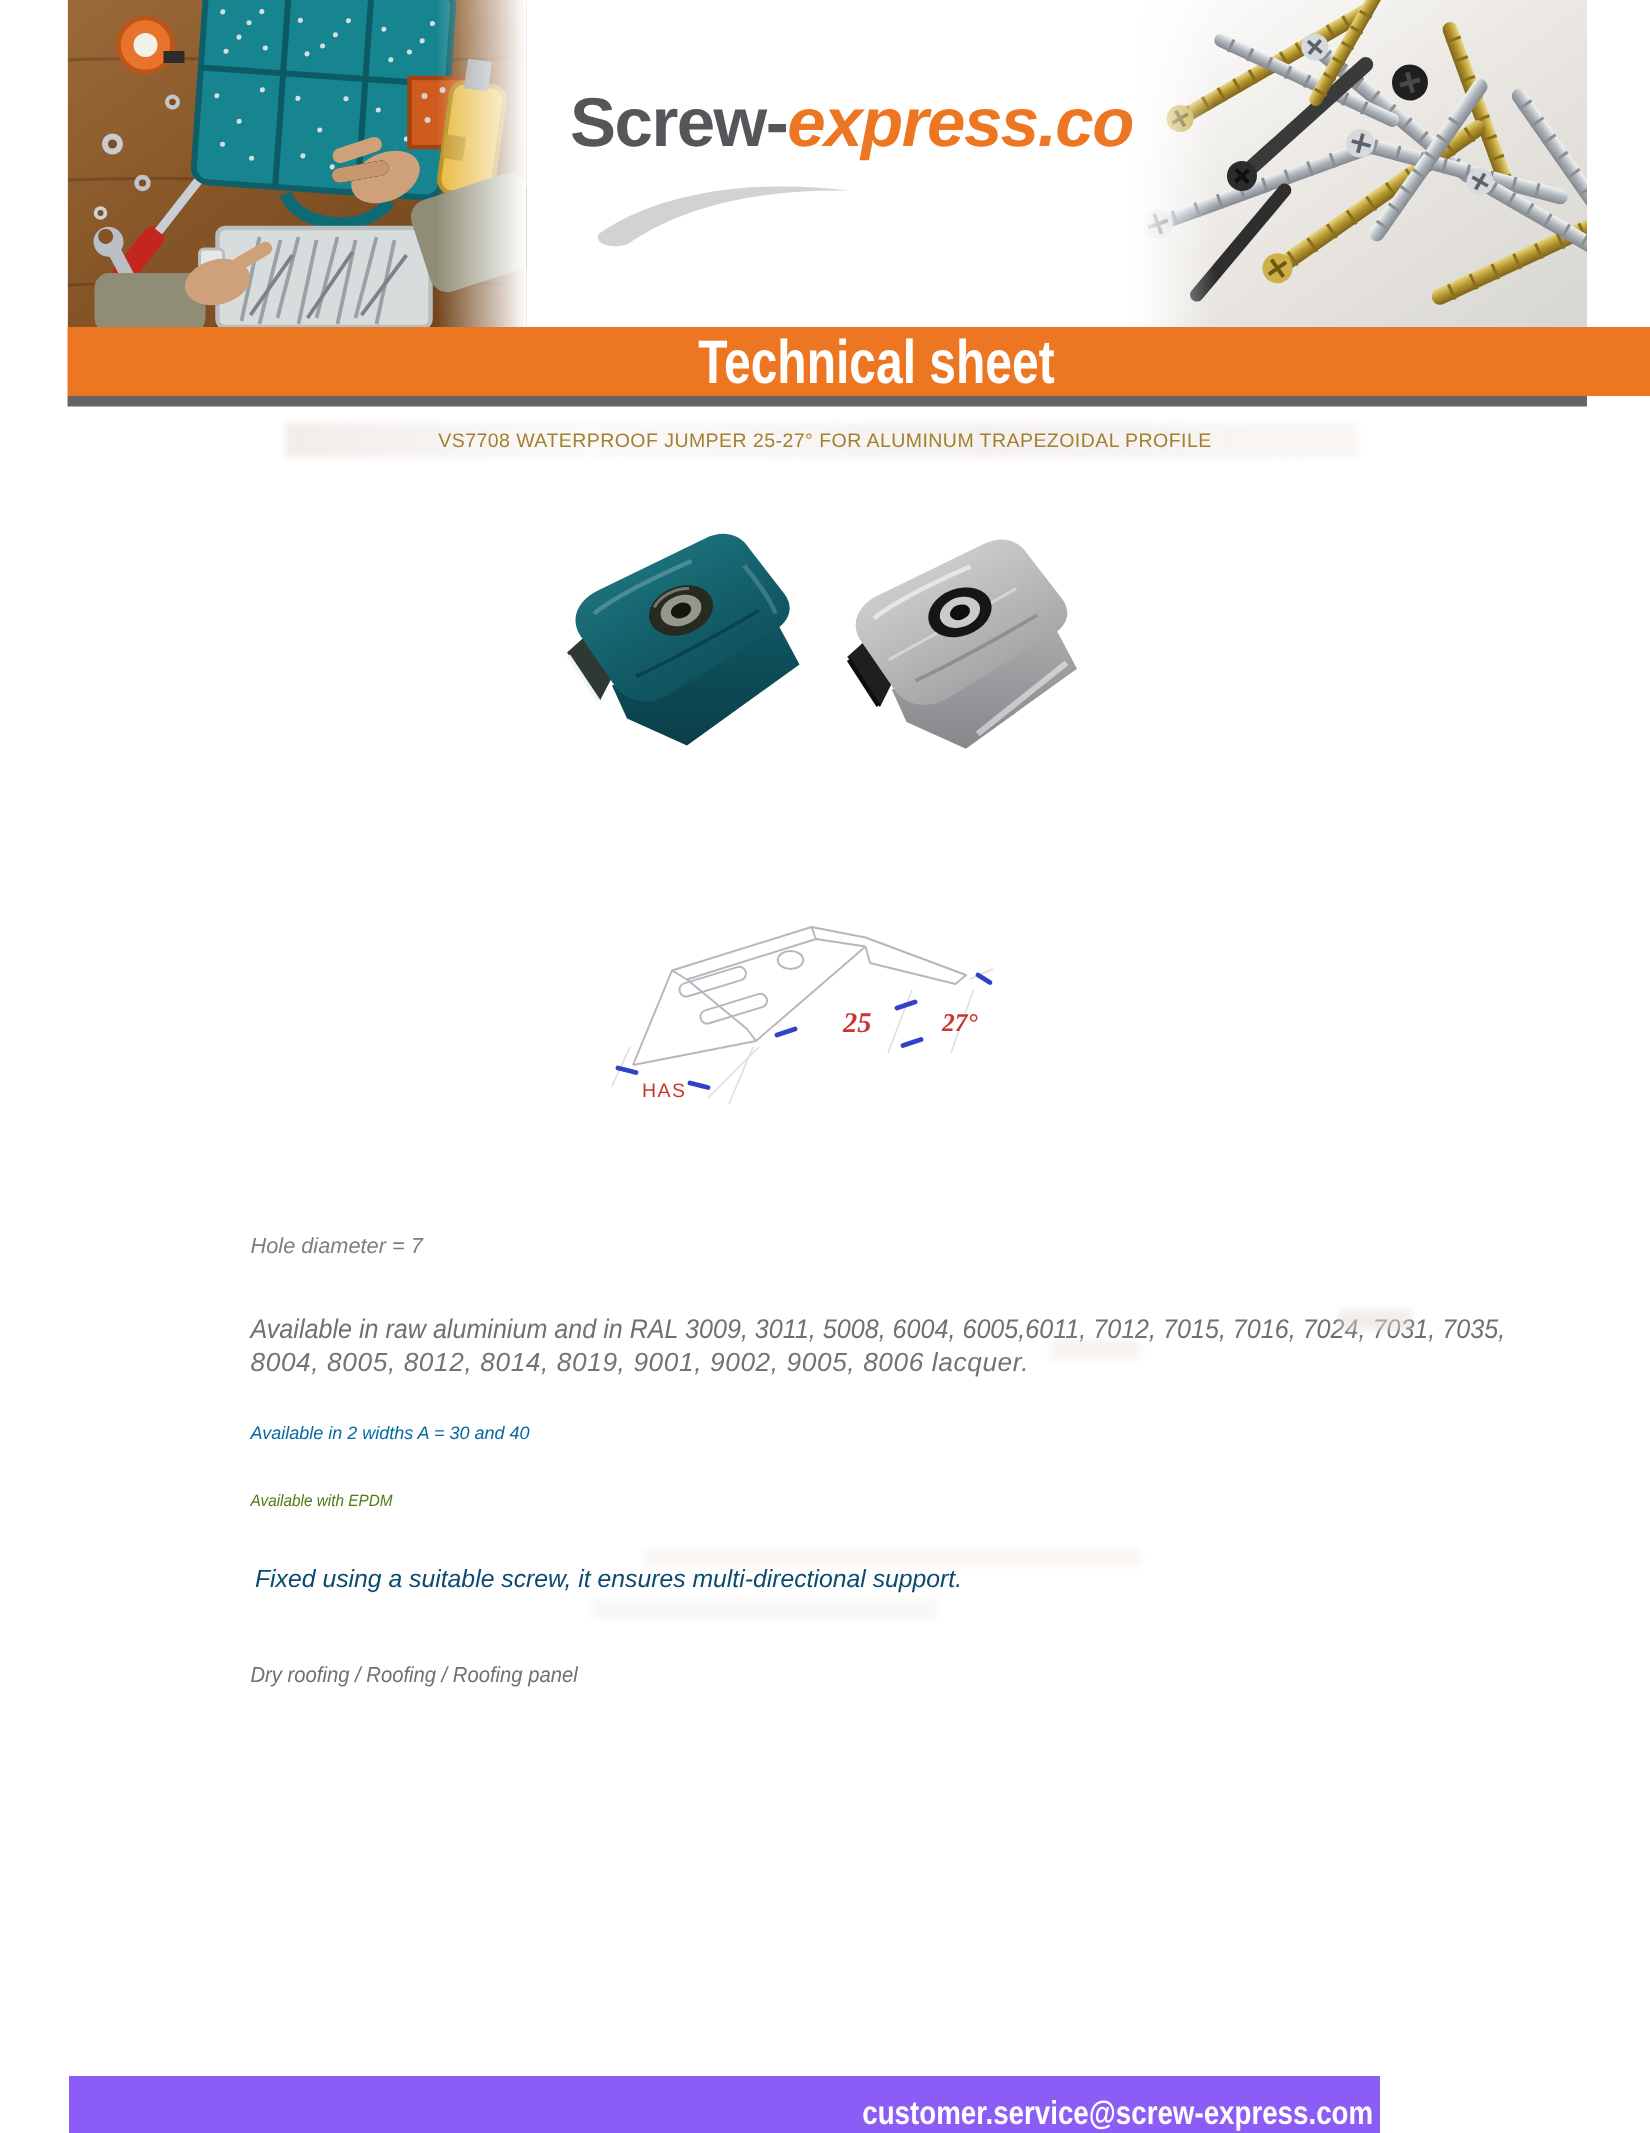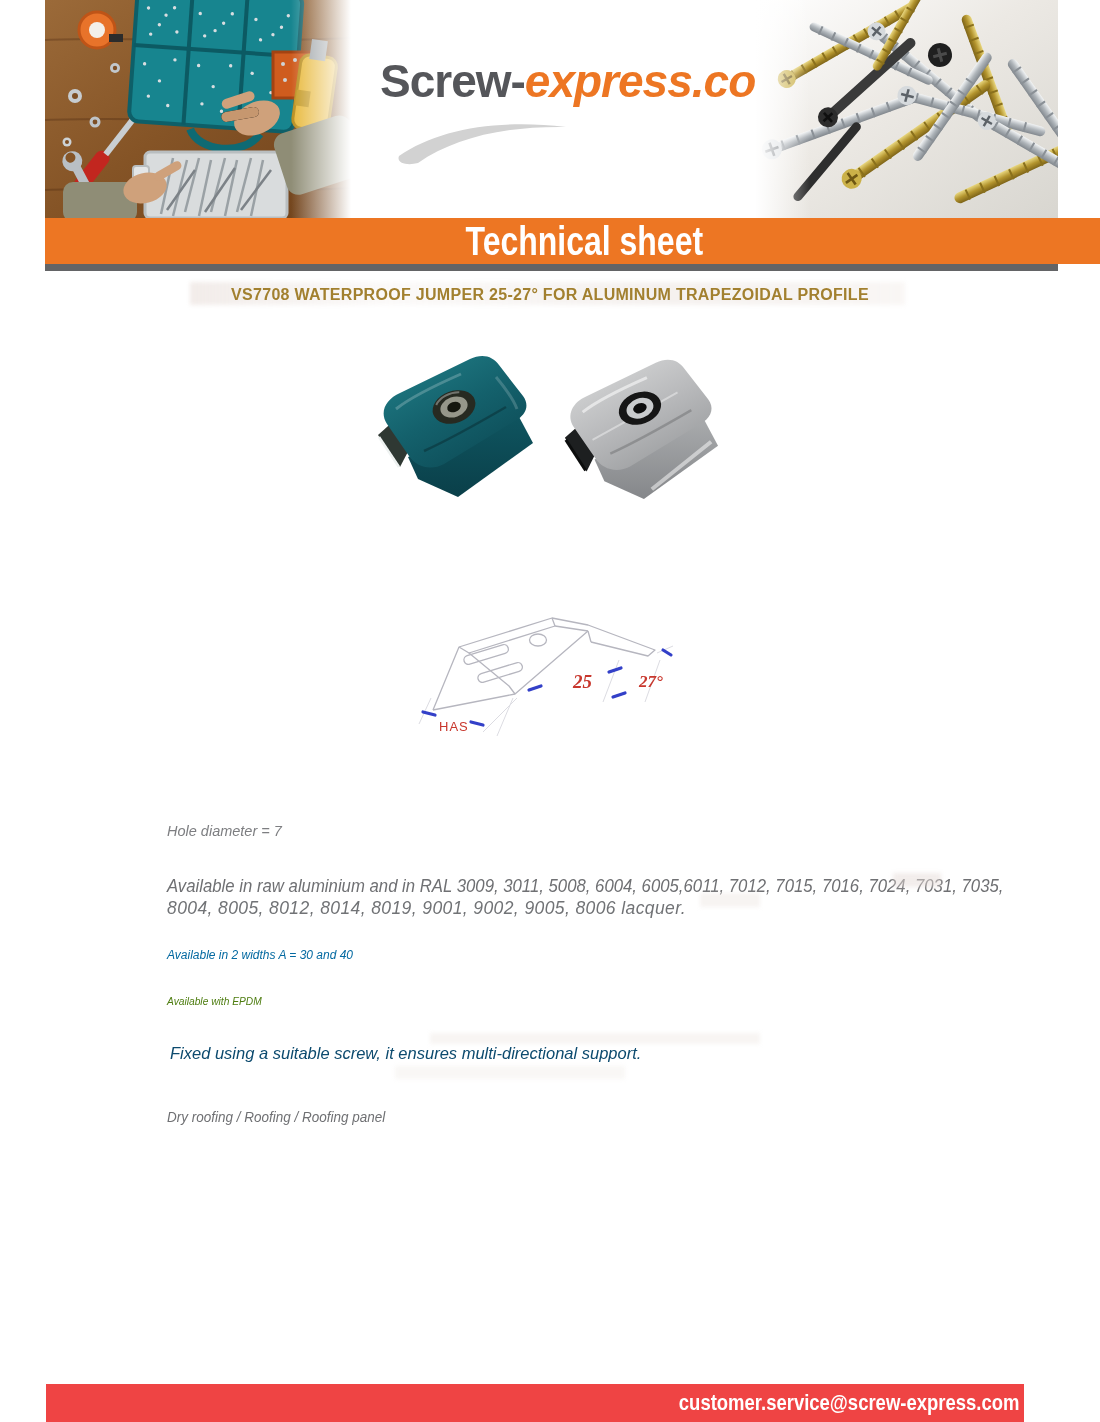--- a/index.html
+++ b/index.html
@@ -27,43 +27,43 @@
   .banner-title { color:#ffffff; font-weight:bold; font-size:41px; line-height:1;
                   display:inline-block; transform:scaleX(0.78); letter-spacing:0; }
   .banner-shadow { position:absolute; left:45px; top:264px; width:1013px; height:7px; background:#636466; }
 
   
   .title-bg { position:absolute; left:190px; top:282px; width:715px; height:23px;
               background:linear-gradient(90deg, rgba(226,213,207,.45), rgba(238,231,227,.22) 28%,
                          rgba(229,219,214,.4) 65%, rgba(236,227,221,.3));
               filter:blur(2px); }
   .product-title { position:absolute; left:0; top:286px; width:1100px; text-align:center;
-                   color:#A2802F; font-size:16px; font-weight:700; letter-spacing:.3px; }
+                   color:#A2802F; font-size:13px; font-weight:400; letter-spacing:.3px; }
 
   
   .product-photo-painted { position:absolute; left:366px; top:347px; width:175px; height:153px; }
   .product-photo-raw     { position:absolute; left:553px; top:350px; width:168px; height:150px; }
-  .tech-drawing { position:absolute; left:405px; top:598px; width:300px; height:150px; }
+  .tech-drawing { position:absolute; left:394px; top:598px; width:300px; height:150px; }
 
   
   .spec { position:absolute; left:167px; color:#76777a; white-space:nowrap;font-style:italic; }
   .spec .cond { display:inline-block; transform:scaleX(0.93); transform-origin:left center; }
   .spec-hole    { top:823px; font-size:14.5px; color:#7d7e81; }
   .spec-colors1 { top:876px; font-size:18px;  color:#6f7073; }
   .spec-colors2 { top:898px; font-size:17.5px; color:#717376; letter-spacing:.4px; }
   .spec-widths  { top:948px; font-size:12px;  color:#0369a1; }
   .spec-epdm    { top:995px; font-size:11px;  color:#4d7c0f; }
   .spec-fixing  { top:1044px; left:170px; font-size:16.5px; color:#0c4a6e; }
   .spec-apps    { top:1069px; font-size:14.5px; color:#6f7073;margin-top:40px; }
 
   .smudge { position:absolute; filter:blur(2px); }
 
   
-  .footer { position:absolute; left:46px; top:1384px; width:978px; height:38px; background:#ef4444;
-            display:flex; align-items:center; justify-content:flex-end; }
+  .footer { position:absolute; left:46px; top:1384px; width:874px; height:38px; background:#8b5cf6;
+            display:flex; align-items:flex-end; justify-content:flex-end; }
   .footer-email { color:#ffffff; font-weight:bold; font-size:22px; padding-right:6px;
                   display:inline-block; transform:scaleX(0.84); transform-origin:right center;
                   text-decoration:none; }
 </style>
 </head>
 <body>
 
 <div class="header">
 
   <div class="photo-left">

